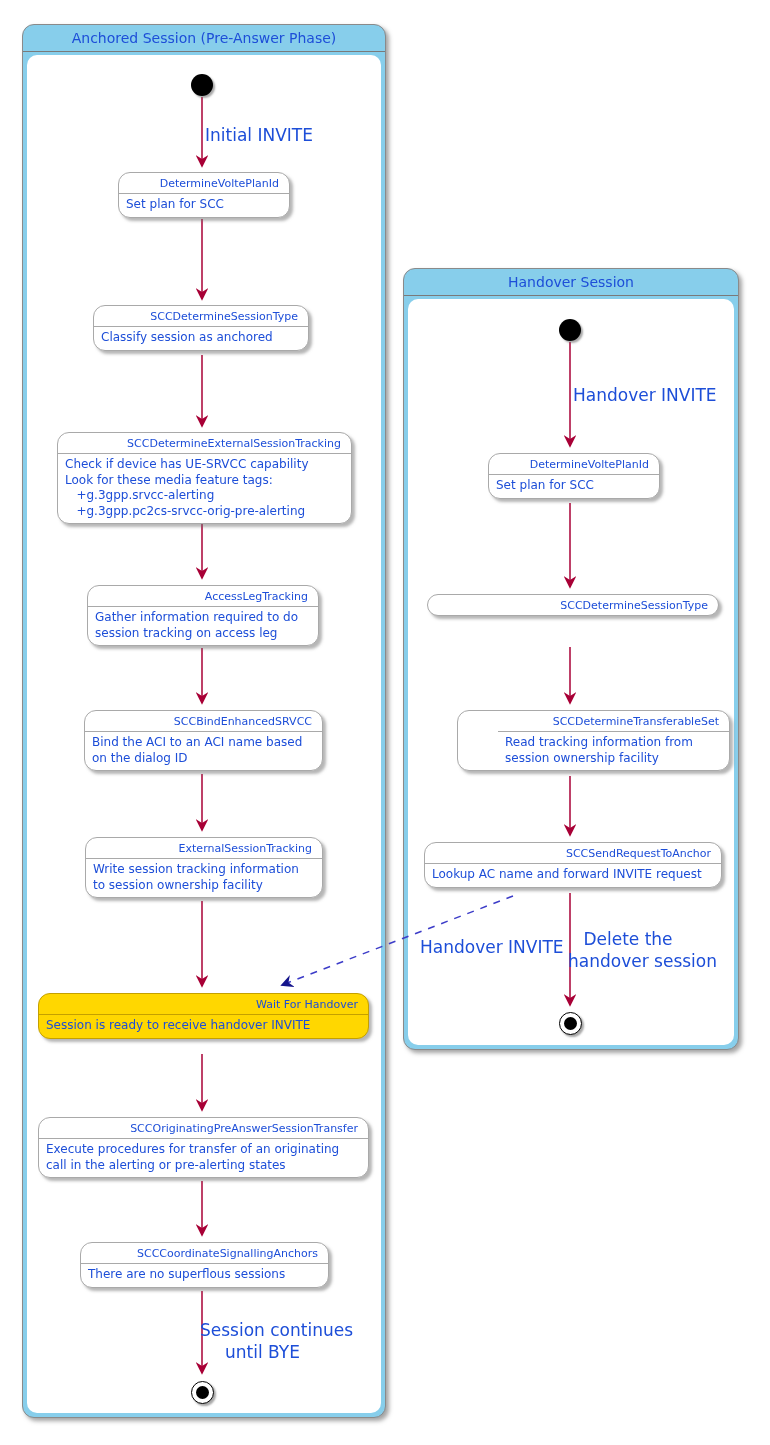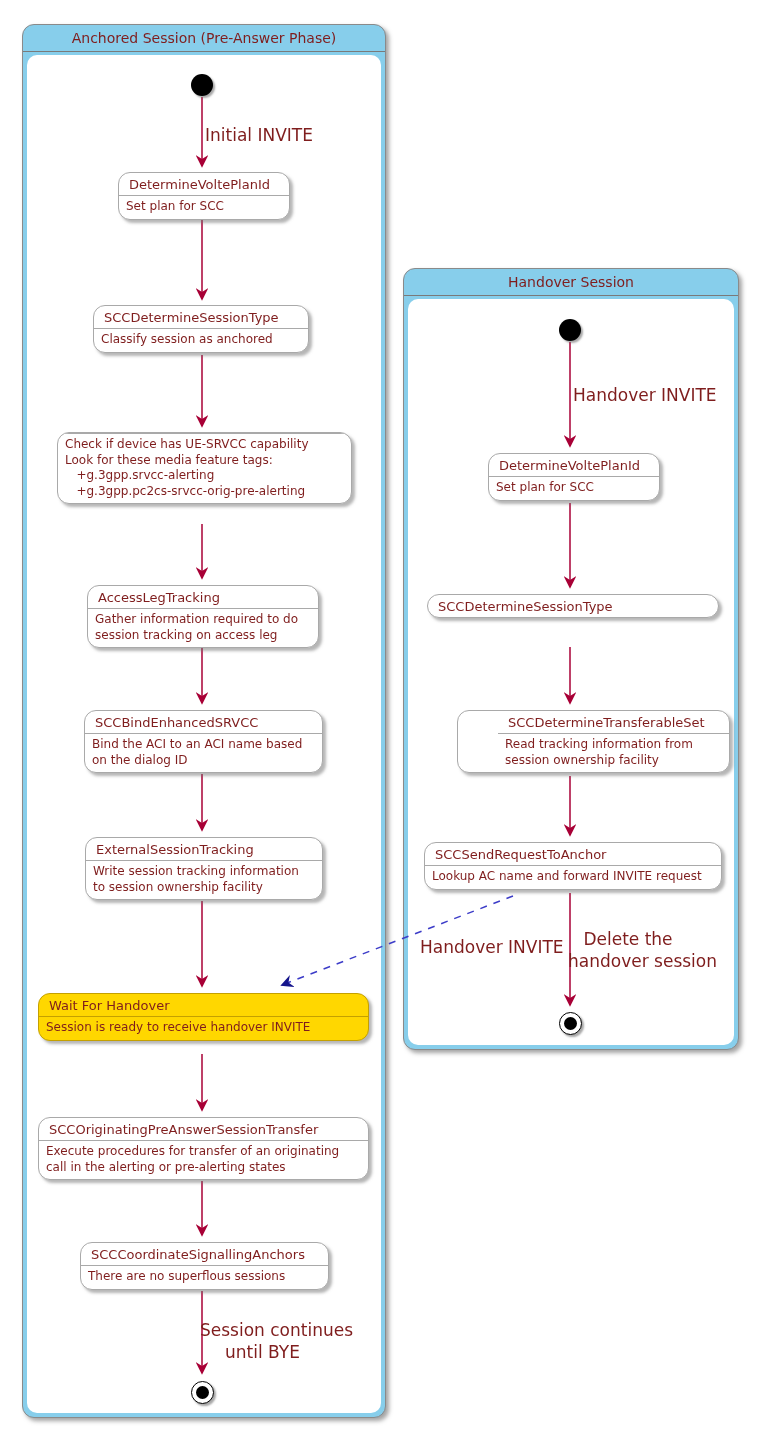--- a/index.html
+++ b/index.html
@@ -1,38 +1,38 @@
 <!DOCTYPE html>
 <html><head>
 <meta charset="utf-8">
 <style>
   html,body{margin:0;padding:0;background:#ffffff;}
   .canvas{
     position:relative;width:770px;height:1445px;background:#ffffff;overflow:hidden;
-    font-family:"DejaVu Sans","Liberation Sans",sans-serif;color:#7f1d1d;
+    font-family:"DejaVu Sans","Liberation Sans",sans-serif;color:#1d4ed8;
   }
   
   .container{
     position:absolute;background:#87CEEB;border:1.5px solid #8a8a8a;border-radius:12px;
     box-shadow:3px 3px 4px rgba(90,90,90,.55);
   }
   .container-title{
     height:26px;line-height:26px;text-align:center;font-size:14px;
     border-bottom:1.5px solid #7a7a7a;white-space:nowrap;
   }
   .container-body{
     position:absolute;left:4px;right:4px;bottom:4px;background:#fff;border-radius:10px;
   }
   
   .state{
     position:absolute;background:#fff;border:1.5px solid #A9A9A9;border-radius:12px;
     box-shadow:3px 3px 3px rgba(110,110,110,.5);overflow:hidden;
   }
   .state-title{
-    text-align:left;font-size:13px;padding:4px 10px 3px;white-space:nowrap;
+    text-align:right;font-size:11px;padding:4px 10px 3px;white-space:nowrap;
   }
   .state-body{
     border-top:1px solid #A9A9A9;font-size:12px;line-height:1.3;
     padding:3px 7px 4px;white-space:pre;text-align:left;
   }
   .state.highlight{background:#FFD700;border-color:#C4A000;}
   .state.highlight .state-body{border-top-color:#C4A000;}
   
   .start-dot{
     position:absolute;width:22px;height:22px;border-radius:50%;background:#000;
@@ -106,20 +106,21 @@
     <div class="state-title">DetermineVoltePlanId</div>
     <div class="state-body">Set plan for SCC</div>
   </div>
 
   <div class="state" style="left:93px;top:305px;width:214px;">
     <div class="state-title">SCCDetermineSessionType</div>
     <div class="state-body">Classify session as anchored</div>
   </div>
 
   <div class="state" style="left:57px;top:432px;width:293px;">
+    <div class="state-title">SCCDetermineExternalSessionTracking</div>
     <div class="state-body">Check if device has UE-SRVCC capability
 Look for these media feature tags:
    +g.3gpp.srvcc-alerting
    +g.3gpp.pc2cs-srvcc-orig-pre-alerting</div>
   </div>
 
   <div class="state" style="left:87px;top:585px;width:230px;">
     <div class="state-title">AccessLegTracking</div>
     <div class="state-body">Gather information required to do
 session tracking on access leg</div>

